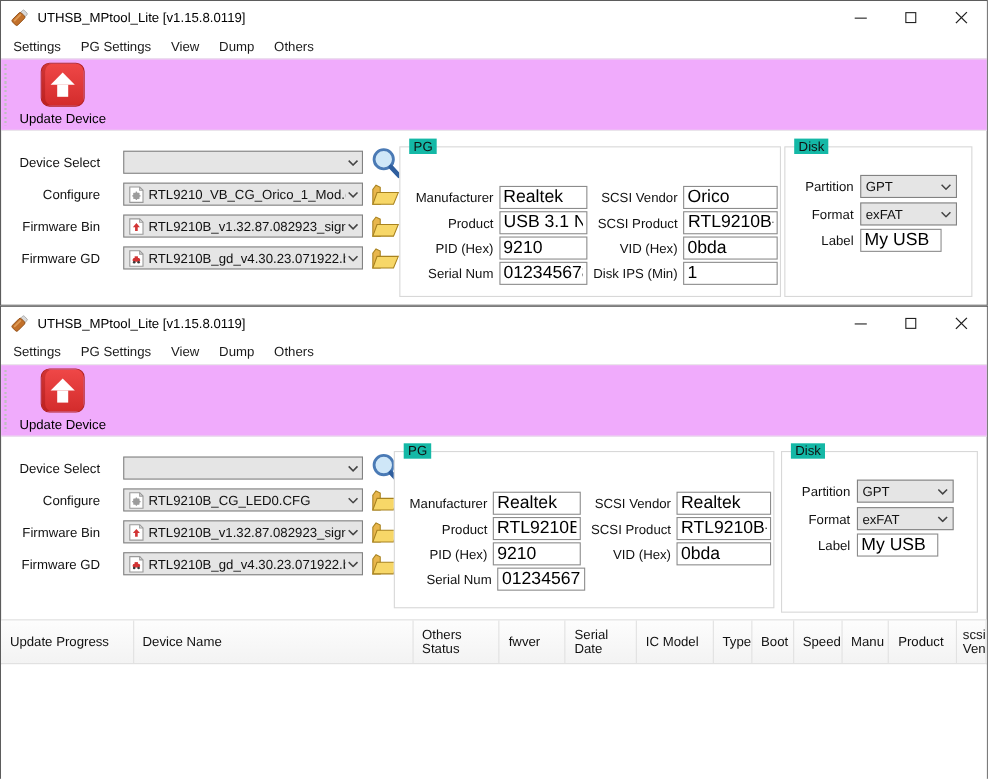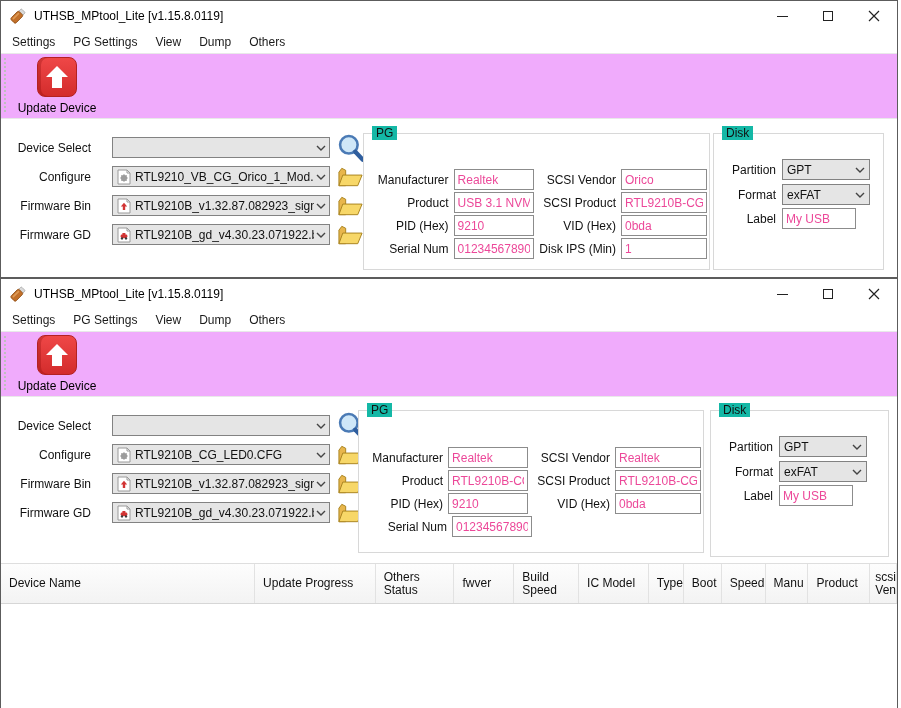--- a/index.html
+++ b/index.html
@@ -53,21 +53,21 @@
   .mag-icon { margin-left:6px; width:30px; height:30px; }
 
   
   .gbox { position:absolute; border:1px solid #d8d8d8; background:#fff; }
   .gtitle { position:absolute; top:-8px; left:8px; background:#14b8a6; padding:0 4px; font-size:12px; }
   .grow { position:absolute; left:4px; right:2px; height:21px; display:flex; align-items:center; }
   .glabel { text-align:right; font-size:12px; white-space:nowrap; }
   .l1 { width:84px; }
   .l2 { width:86px; }
   .tbox { height:21px; border:1px solid #8c8c8c; background:#fff; font-family:"Liberation Sans",sans-serif;
-          font-size:12px; padding:0 3px; color:#ec4899; }
+          font-size:16px; padding:0 3px; color:#000000; }
   .w1 { width:80px; margin-left:5px; }
   .w2 { width:86px; margin-left:5px; }
   .dlabel { width:58px; text-align:right; font-size:12px; white-space:nowrap; }
   .dcombo { width:88px; margin-left:6px; height:21px; background:#e5e5e5; border:1px solid #828282;
             display:flex; align-items:center; padding:0 4px; }
   .dtext { flex:1; font-size:12px; }
   .dinput { width:74px; margin-left:6px; }
 
   
   .lv-header { position:absolute; left:0; right:0; top:284px; height:41px; display:flex;
@@ -427,25 +427,25 @@
           </svg>
       </div>
     </div>
     <div class="grow" style="top:74px;">
       <span class="dlabel">Label</span>
       <input class="tbox dinput" value="My USB" style="">
     </div>
   </div>
 
   <div class="lv-header">
+    <div class="hcell c1">Update Progress</div>
     <div class="hcell c0">Device Name</div>
-    <div class="hcell c1">Update Progress</div>
     <div class="hcell c2">Others Status</div>
     <div class="hcell c3">fwver</div>
-    <div class="hcell c4">Build Speed</div>
+    <div class="hcell c4">Serial Date</div>
     <div class="hcell c5">IC Model</div>
     <div class="hcell c6">Type</div>
     <div class="hcell c7">Boot</div>
     <div class="hcell c8">Speed</div>
     <div class="hcell c9">Manu</div>
     <div class="hcell c10">Product</div>
     <div class="hcell c11">scsi Ven</div>
   </div>
   <div class="lv-body"></div>
 </div>

